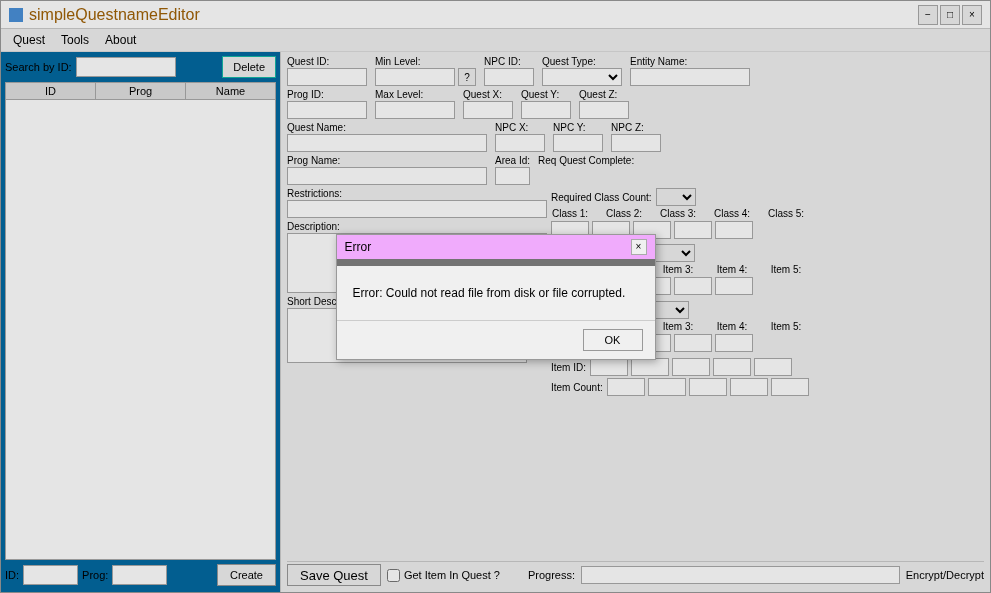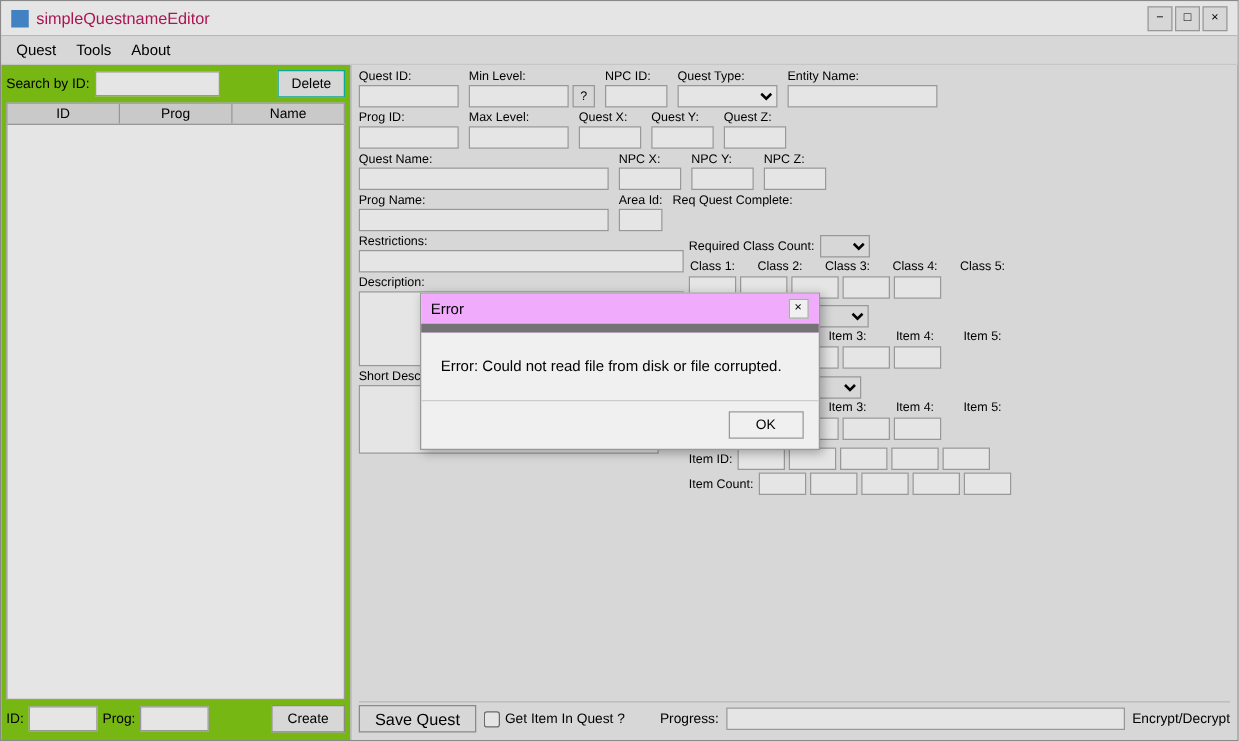--- a/index.html
+++ b/index.html
@@ -34,22 +34,22 @@
       align-items: center;
       gap: 6px;
     }
     .title-icon {
       width: 14px;
       height: 14px;
       background: #4a90d9;
       display: inline-block;
     }
     .title-text {
-      font-size: 13px;
-      color: #be185d;
+      font-size: 16px;
+      color: #a16207;
     }
     .title-controls {
       display: flex;
       gap: 2px;
     }
     .title-btn {
       width: 20px;
       height: 20px;
       border: 1px solid #aaa;
       background: #f0f0f0;
@@ -76,21 +76,21 @@
       flex: 1;
       overflow: hidden;
     }
     
     .left-panel {
       width: 280px;
       border-right: 1px solid #ccc;
       display: flex;
       flex-direction: column;
       padding: 4px;
-      background: #84cc16;
+      background: #0369a1;
     }
     .search-row {
       display: flex;
       align-items: center;
       gap: 4px;
       margin-bottom: 4px;
     }
     .search-label { font-size: 11px; }
     .search-input {
       width: 100px;

